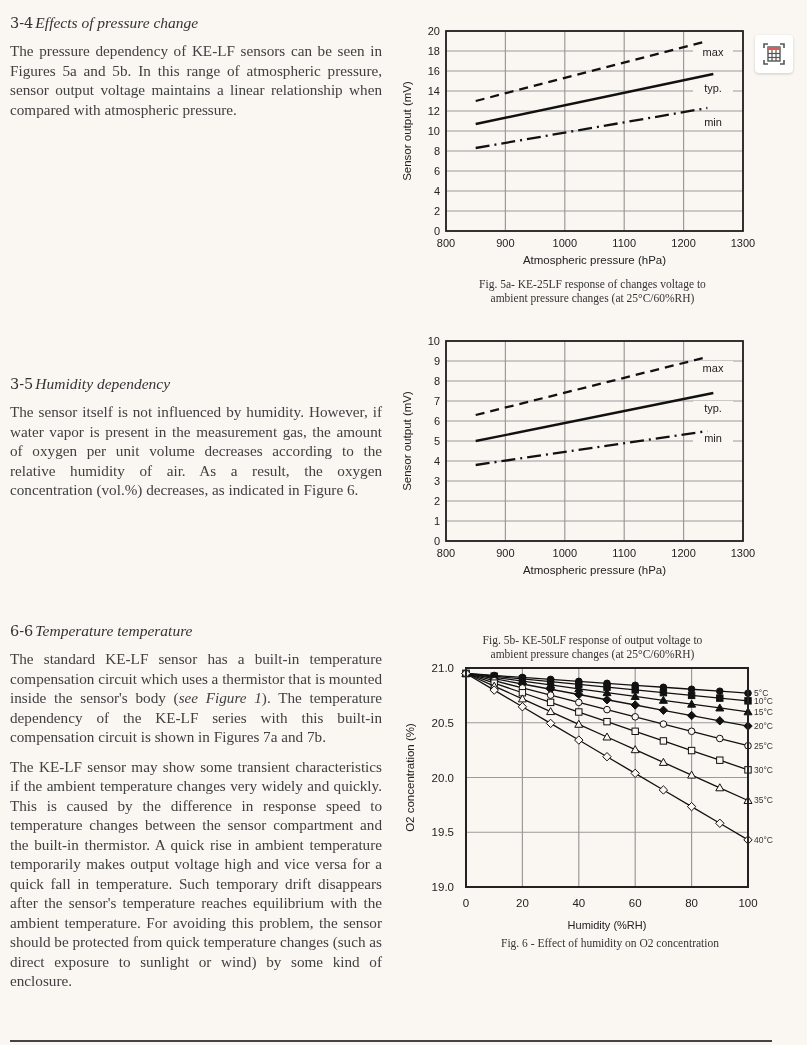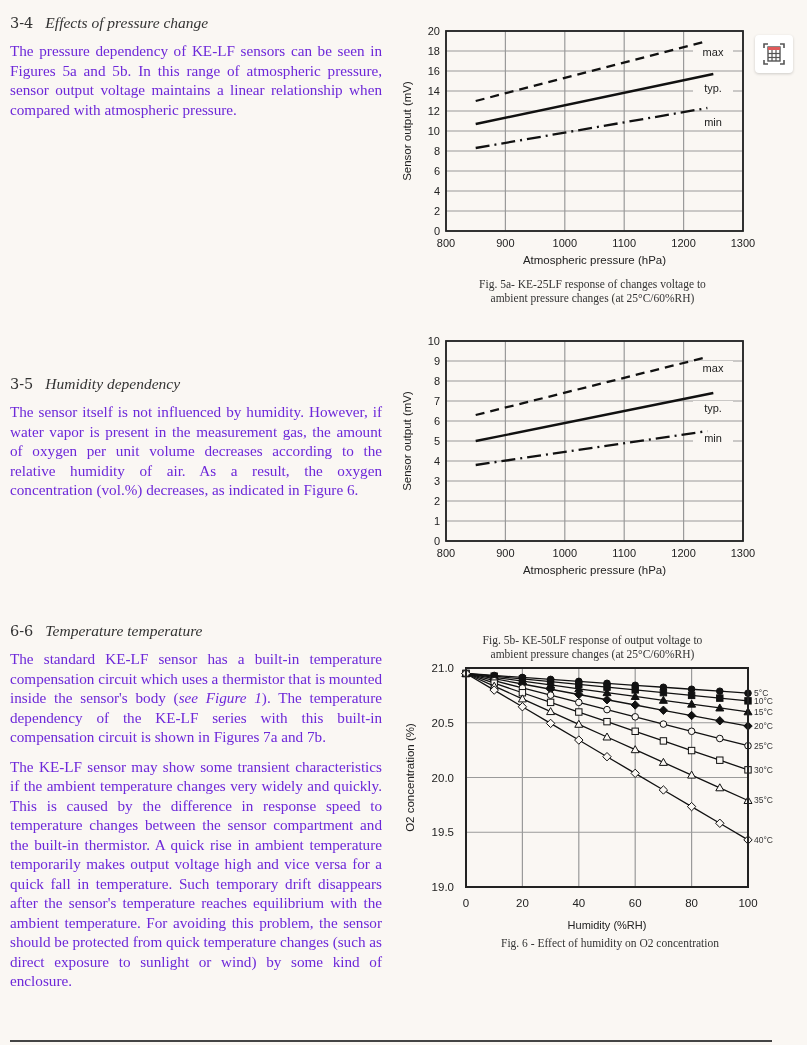--- a/index.html
+++ b/index.html
@@ -3,25 +3,25 @@
 <meta charset="utf-8">
 <style>
   html, body { margin:0; padding:0; }
   body {
     width:807px; height:1045px; position:relative; overflow:hidden;
     background:#faf7f3; color:#2a2a2a;
     font-family:"DejaVu Serif", serif;
   }
   .col { position:absolute; left:10px; width:372px; }
   .heading { font-size:14.5px; color:#333; margin:0 0 9px 0; }
-  .heading .num { font-style:normal; margin-right:12px; }
+  .heading .num { font-style:normal; margin-right:2px; }
   .heading .ttl { font-style:italic; font-family:"Liberation Serif", serif; font-size:15.5px;text-align:center; }
   .para {
     font-family:"Liberation Serif", serif; font-size:15.2px; line-height:19.5px;
-    text-align:justify; margin:0 0 10px 0; color:#6d28d9;
+    text-align:justify; margin:0 0 10px 0; color:#404040;
   }
   .para em { font-style:italic; }
   #sec34 { top:14px; }
   #sec35 { top:375px; }
   #sec36 { top:622px; }
   svg text { font-family:"Liberation Sans", sans-serif; }
   .caption {
     position:absolute; font-family:"Liberation Serif", serif; font-size:11.5px;
     text-align:center; line-height:13.5px; color:#333;
   }

